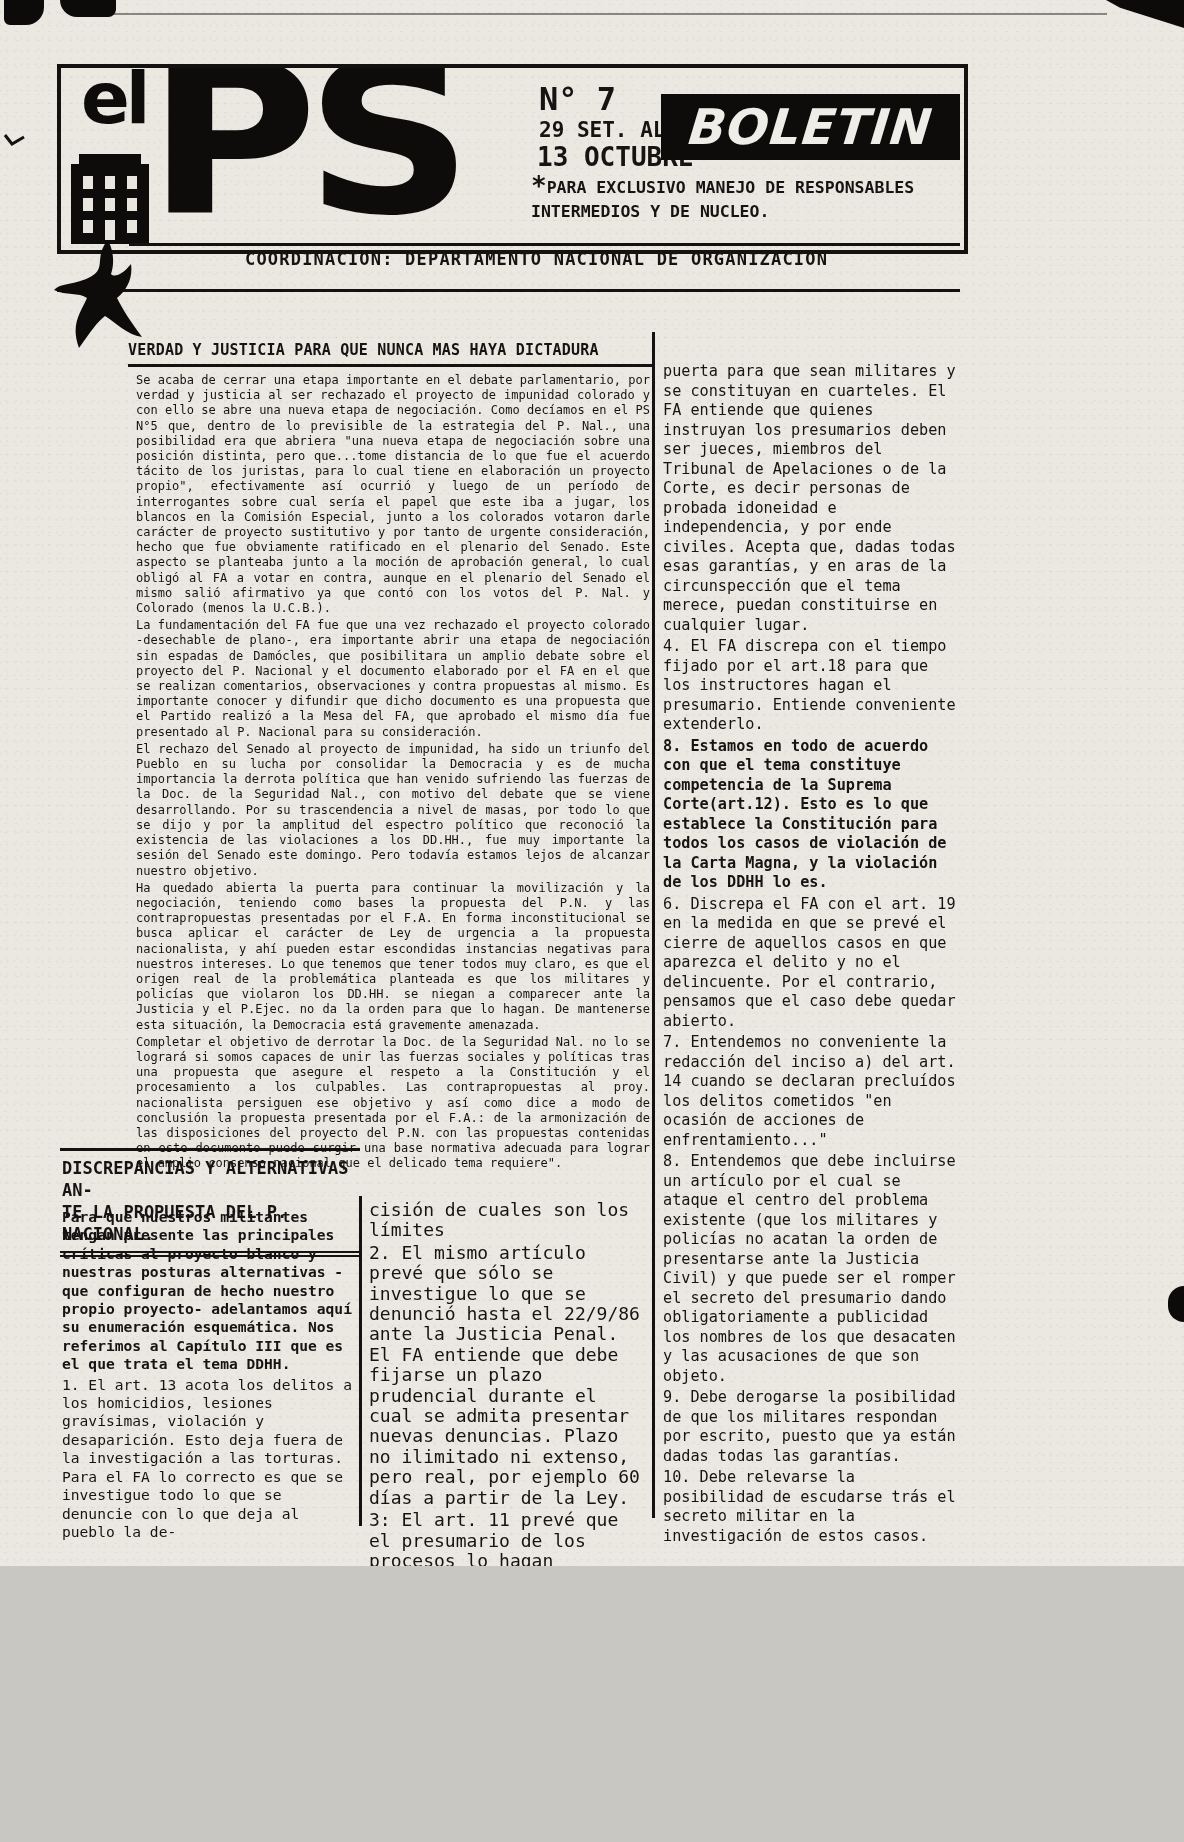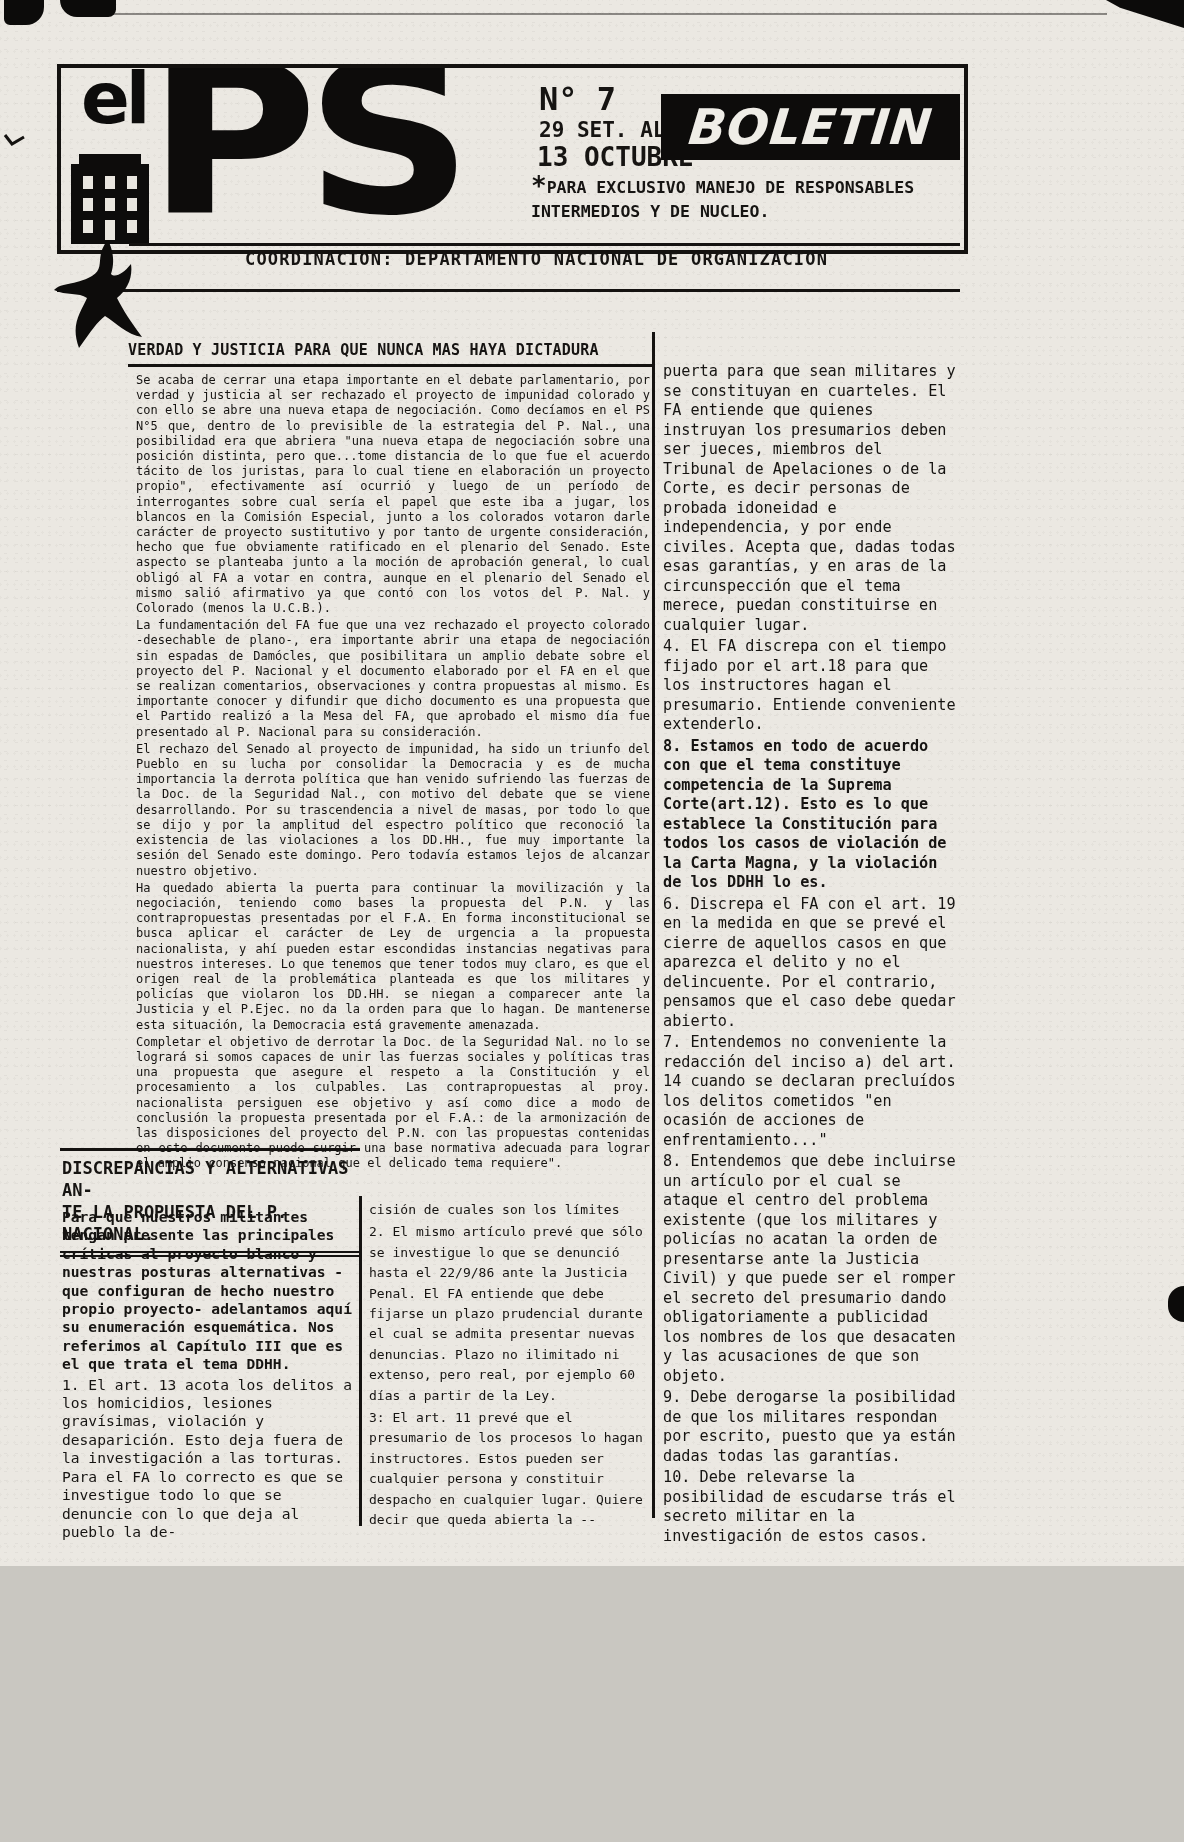--- a/index.html
+++ b/index.html
@@ -52,21 +52,21 @@
 
   .right-col { position:absolute; left:663px; top:362px; width:296px; font-size:15.2px; line-height:19.5px; }
   .right-col p { margin:0 0 2px 0; }
   .right-col p.bold { font-weight:bold; }
 
   
   .sec2-head { position:absolute; left:60px; top:1134px; width:298px; border-top:3px solid #141210; border-bottom:6px double #141210; padding:6px 0 6px 2px; font-size:17px; font-weight:bold; line-height:22px; }
   .sec2-col1 { position:absolute; left:62px; top:1208px; width:292px; font-size:14.6px; line-height:18.4px; }
   .sec2-col1 p { margin:0 0 2px 0; }
   .sec2-col1 p.lead { font-weight:bold; }
-  .sec2-col2 { position:absolute; left:369px; top:1200px; width:281px; font-size:13px; line-height:20.4px; }
+  .sec2-col2 { position:absolute; left:369px; top:1200px; width:281px; font-size:18px; line-height:20.4px; }
   .sec2-col2 p { margin:0 0 2px 0; }
 
   
   .stamp { position:absolute; left:810px; top:1688px; width:146px; background:#0c0b0a; color:#e9e6df; transform:rotate(-2deg); padding:7px 4px; text-align:center; font-weight:bold; font-size:19px; line-height:1.25; letter-spacing:0.5px; font-family:"DejaVu Sans","Liberation Sans",sans-serif; }
 </style>
 </head>
 <body>
 
 <div class="page">
 

